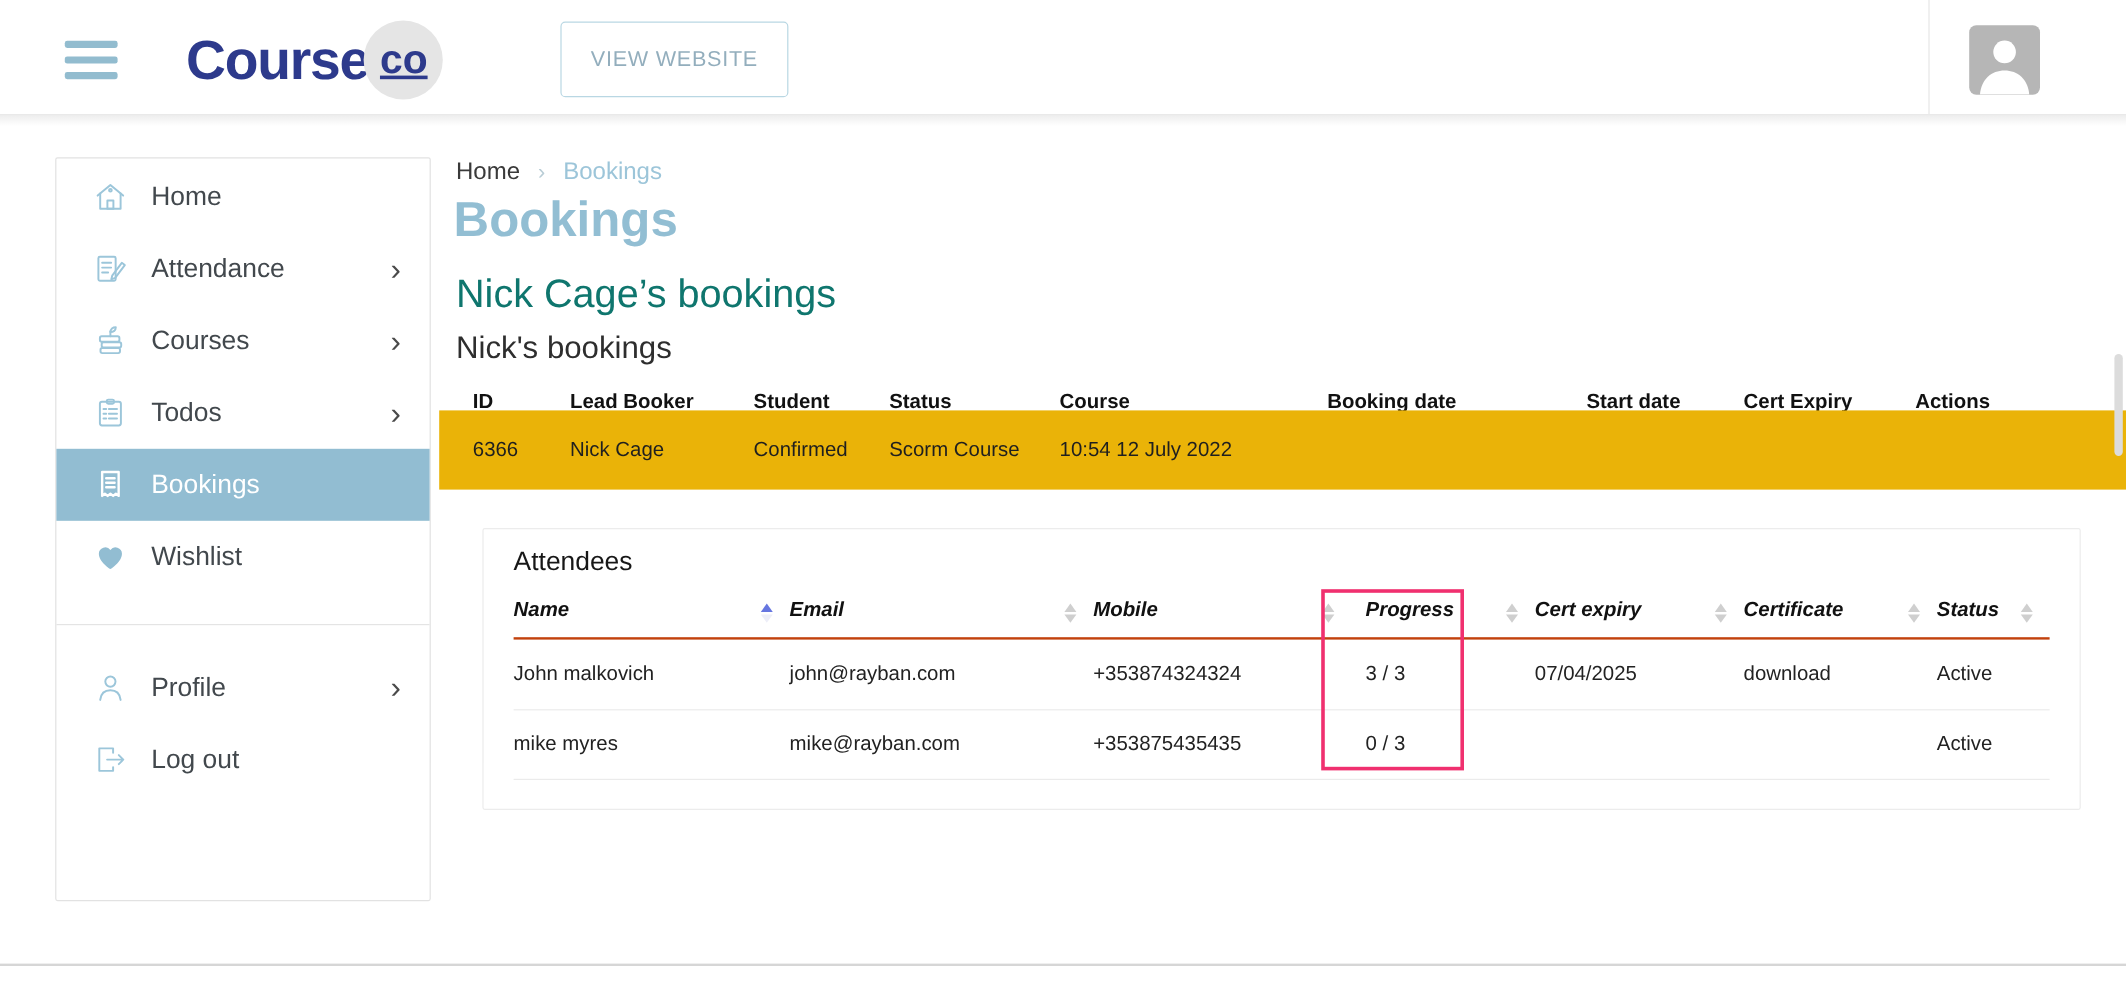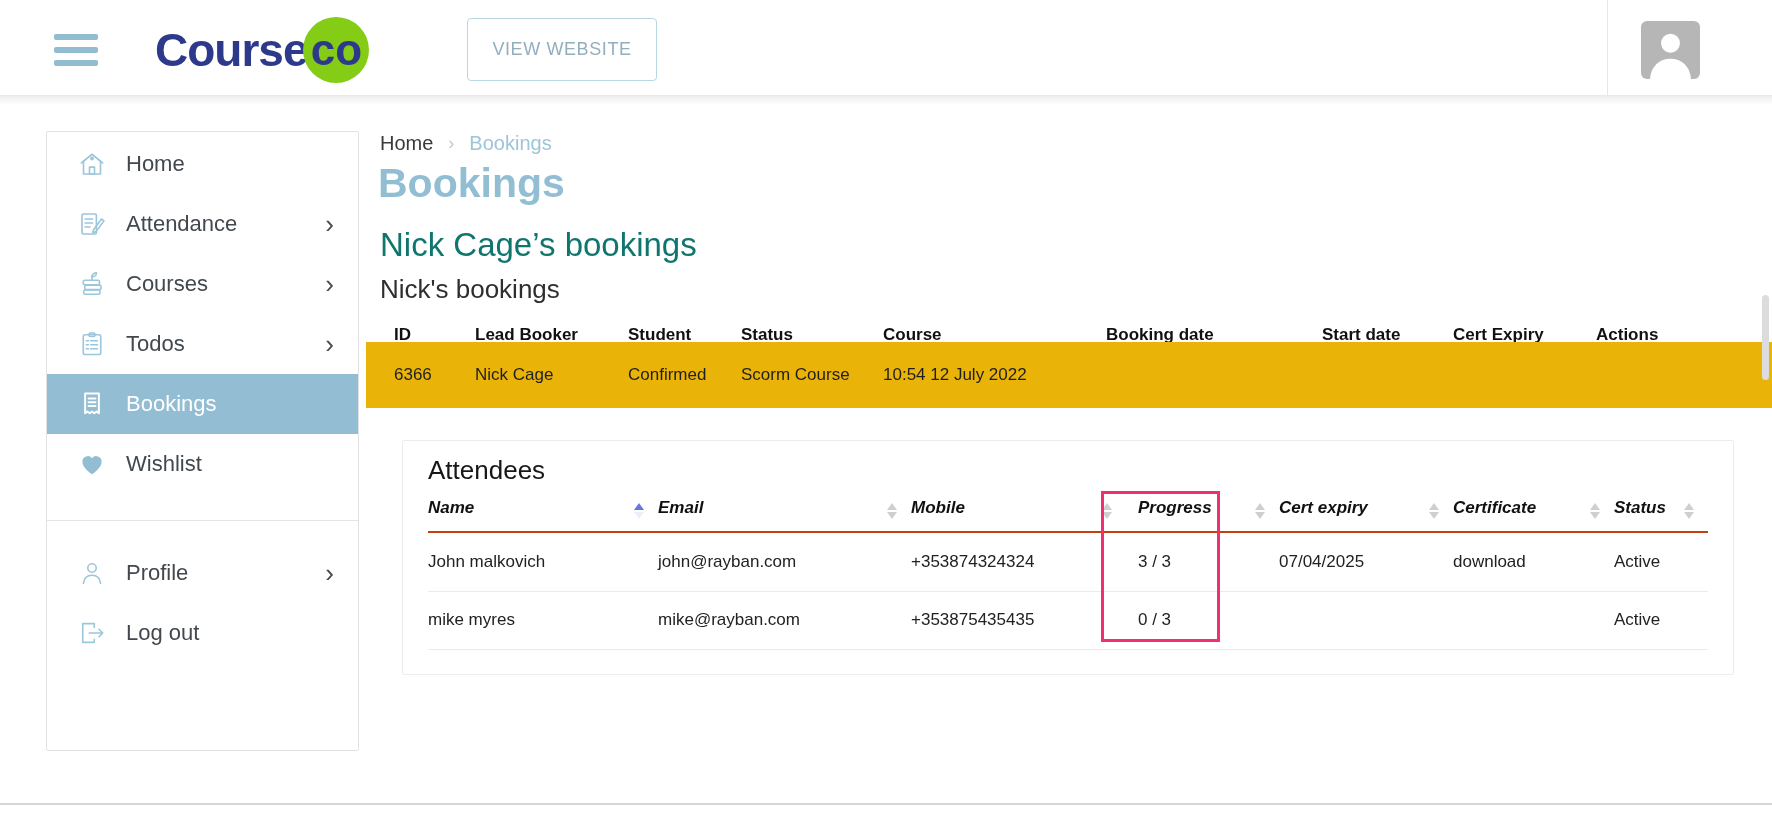--- a/index.html
+++ b/index.html
@@ -18,23 +18,23 @@
   }
   .header::after{
     content:"";position:absolute;left:0;right:0;top:96px;height:9px;
     background:linear-gradient(to bottom,rgba(0,0,0,.07),rgba(0,0,0,0));
   }
   .hamburger{position:absolute;left:54px;top:34px;width:44px;height:32px;cursor:pointer;}
   .hamburger span{display:block;width:44px;height:6px;border-radius:2px;background:#92bccf;margin-bottom:7px;}
   .logo{position:absolute;left:155px;top:17px;display:flex;align-items:center;cursor:pointer;}
   .logo-text{font-size:46px;font-weight:800;color:#2d3a8c;letter-spacing:-1px;}
   .logo-badge{
-    width:66px;height:66px;border-radius:50%;background:#84cc16;
+    width:66px;height:66px;border-radius:50%;background:#e5e5e5;
     display:flex;align-items:center;justify-content:center;
-    font-size:44px;font-weight:800;color:#2d3a8c;margin-left:-4px;
+    font-size:34px;font-weight:800;color:#2d3a8c;margin-left:-4px;text-decoration:underline;
   }
   .view-website{
     position:absolute;left:467px;top:18px;width:188px;height:61px;
     border:1px solid #b9d7e3;border-radius:4px;background:#fff;
     display:flex;align-items:center;justify-content:center;
     font-size:18px;letter-spacing:.6px;color:#93aebd;cursor:pointer;
     font-family:"Liberation Sans",sans-serif;
   }
   .header-divider{position:absolute;left:1607px;top:0;width:1px;height:95px;background:#e6e6e6;}
   .avatar{
@@ -79,21 +79,21 @@
   .booking-row{position:absolute;left:14px;top:0;width:1340px;height:66px;}
   .booking-row .bcell{font-size:17px;color:#1f1f1f;line-height:66px;padding-left:10px;white-space:nowrap;}
   .booking-row .bcell:first-child{padding-left:14px;}
   .cell-italic{font-style:italic;}
   .table-scrollthumb{position:absolute;right:3px;top:295px;width:7px;height:85px;border-radius:4px;background:#dcdcdc;}
   
   .card{
     position:absolute;left:402px;top:440px;width:1332px;height:235px;
     background:#fff;border:1px solid #ececec;border-radius:2px;box-sizing:border-box;
   }
-  .card-title{position:absolute;left:25px;top:14px;font-size:26px;font-weight:500;color:#171717;margin:0;}
+  .card-title{position:absolute;left:25px;top:14px;font-size:22px;font-weight:500;color:#171717;margin:0;}
   .agrid{display:grid;grid-template-columns:230px 253px 215px 153px 174px 161px 94px;}
   .att-head{position:absolute;left:25px;right:25px;top:50px;height:40px;border-bottom:2px solid #c2410c;font-style:italic;}
   .att-head .acell{position:relative;font-size:17px;font-weight:700;color:#111;line-height:34px;white-space:nowrap;cursor:pointer;}
   .att-row{position:absolute;left:25px;right:25px;height:58px;border-bottom:1px solid #ebebeb;}
   .att-row .acell{font-size:17px;color:#222;line-height:58px;white-space:nowrap;}
   .att-row1{top:92px;}
   .att-row2{top:150px;}
   .pad-col{padding-left:12px;}
   
   .sort{position:absolute;right:14px;top:50%;transform:translateY(-50%);width:10px;height:18px;}

